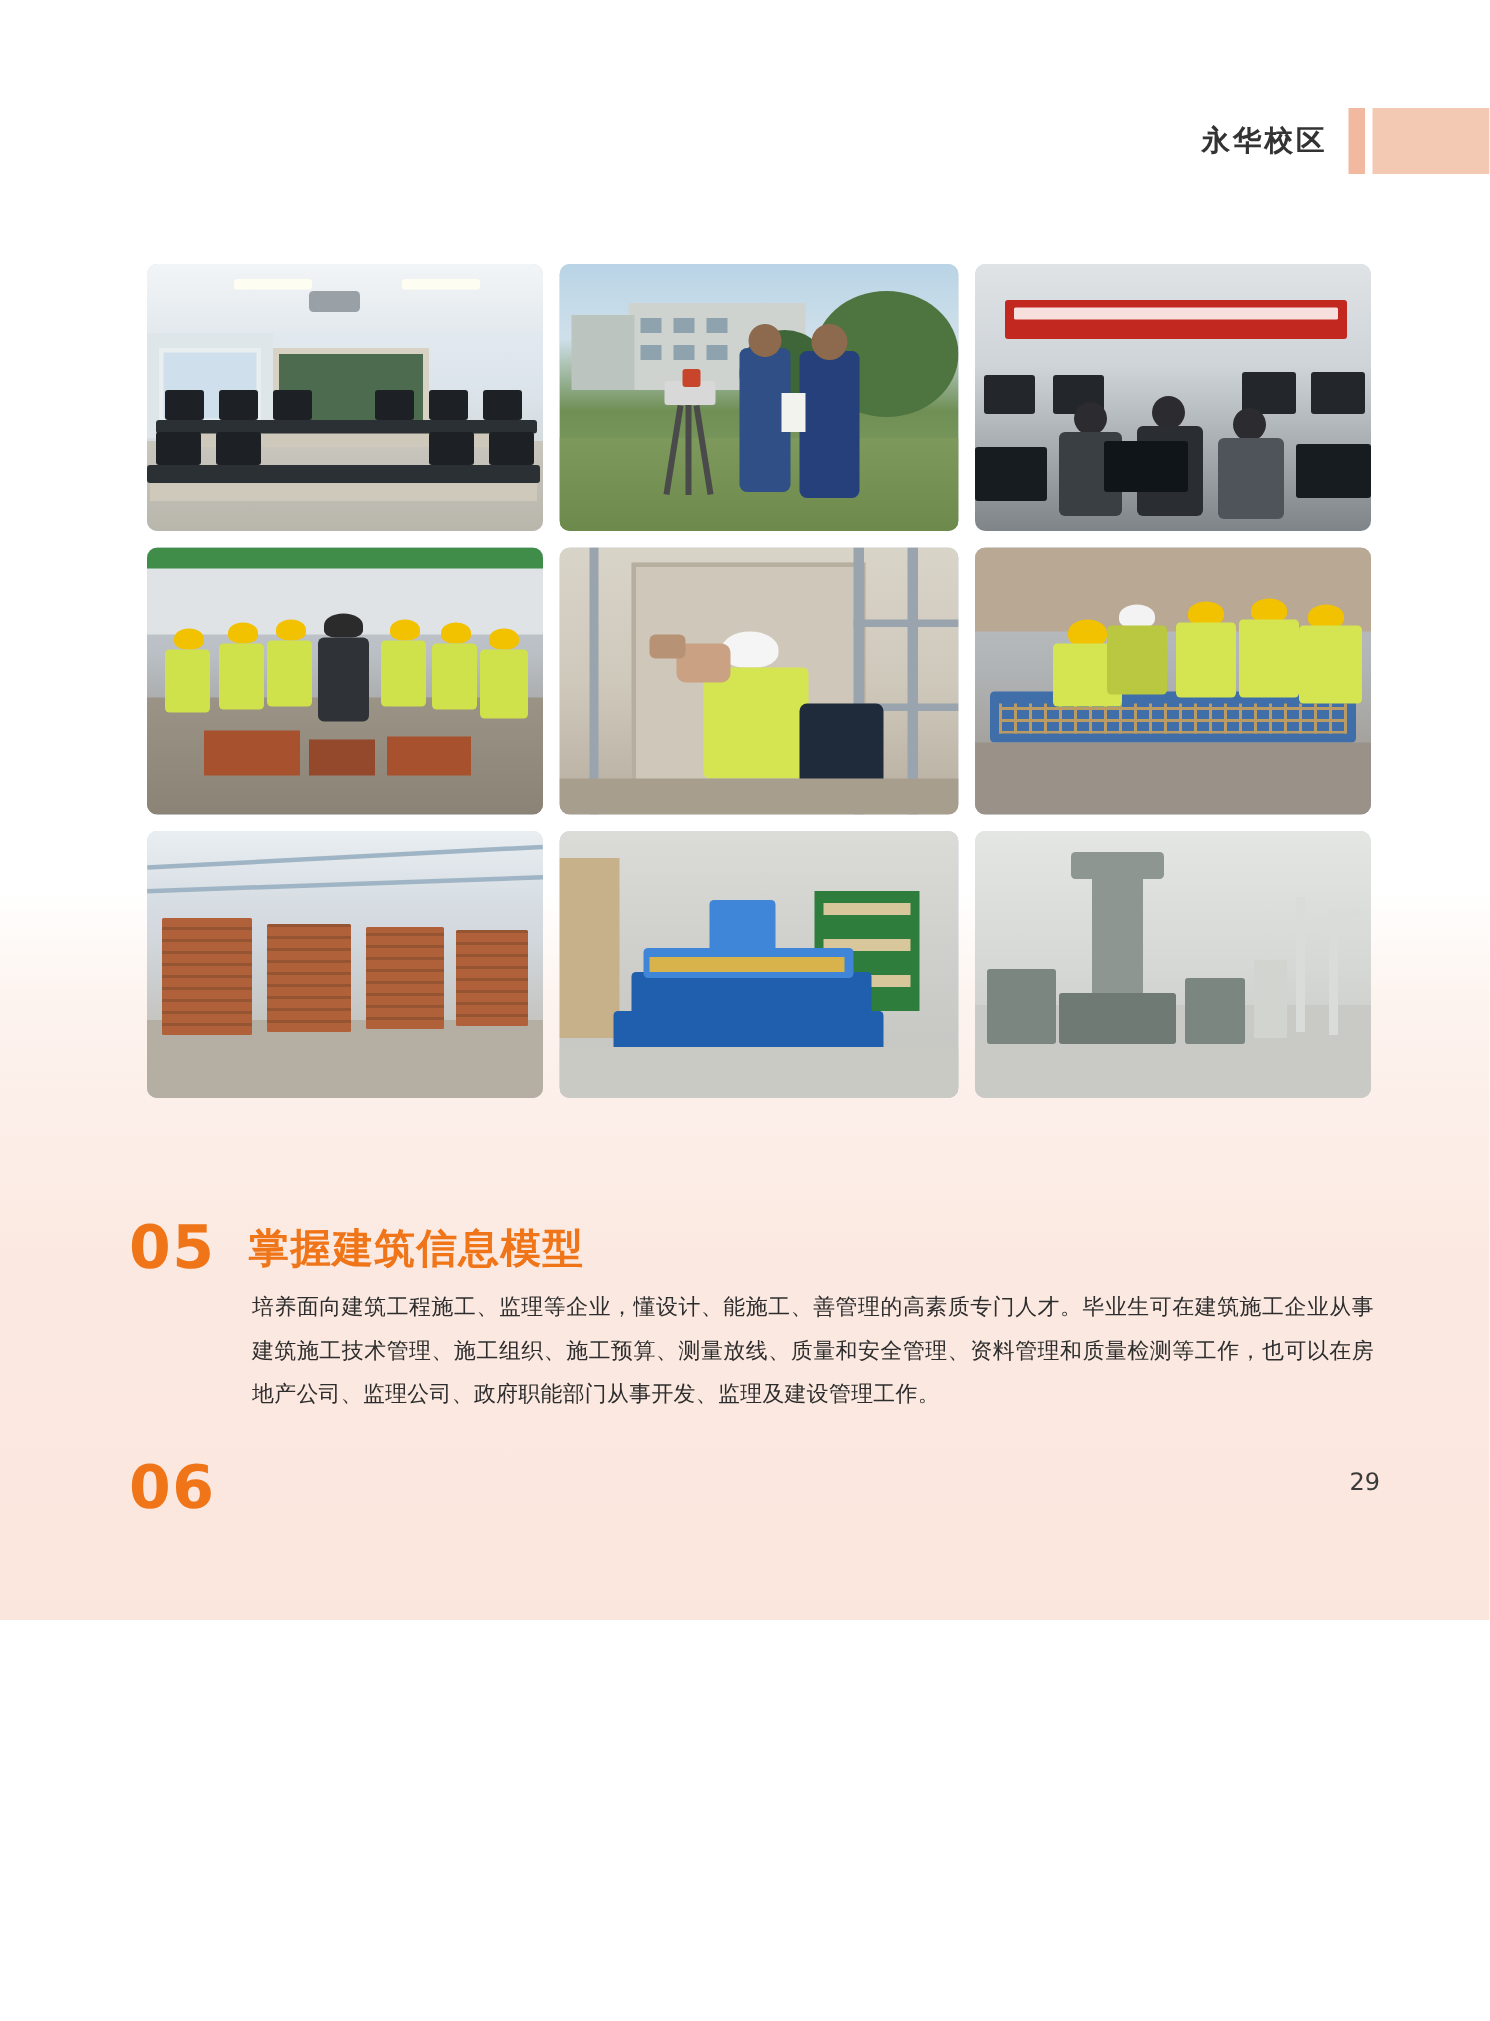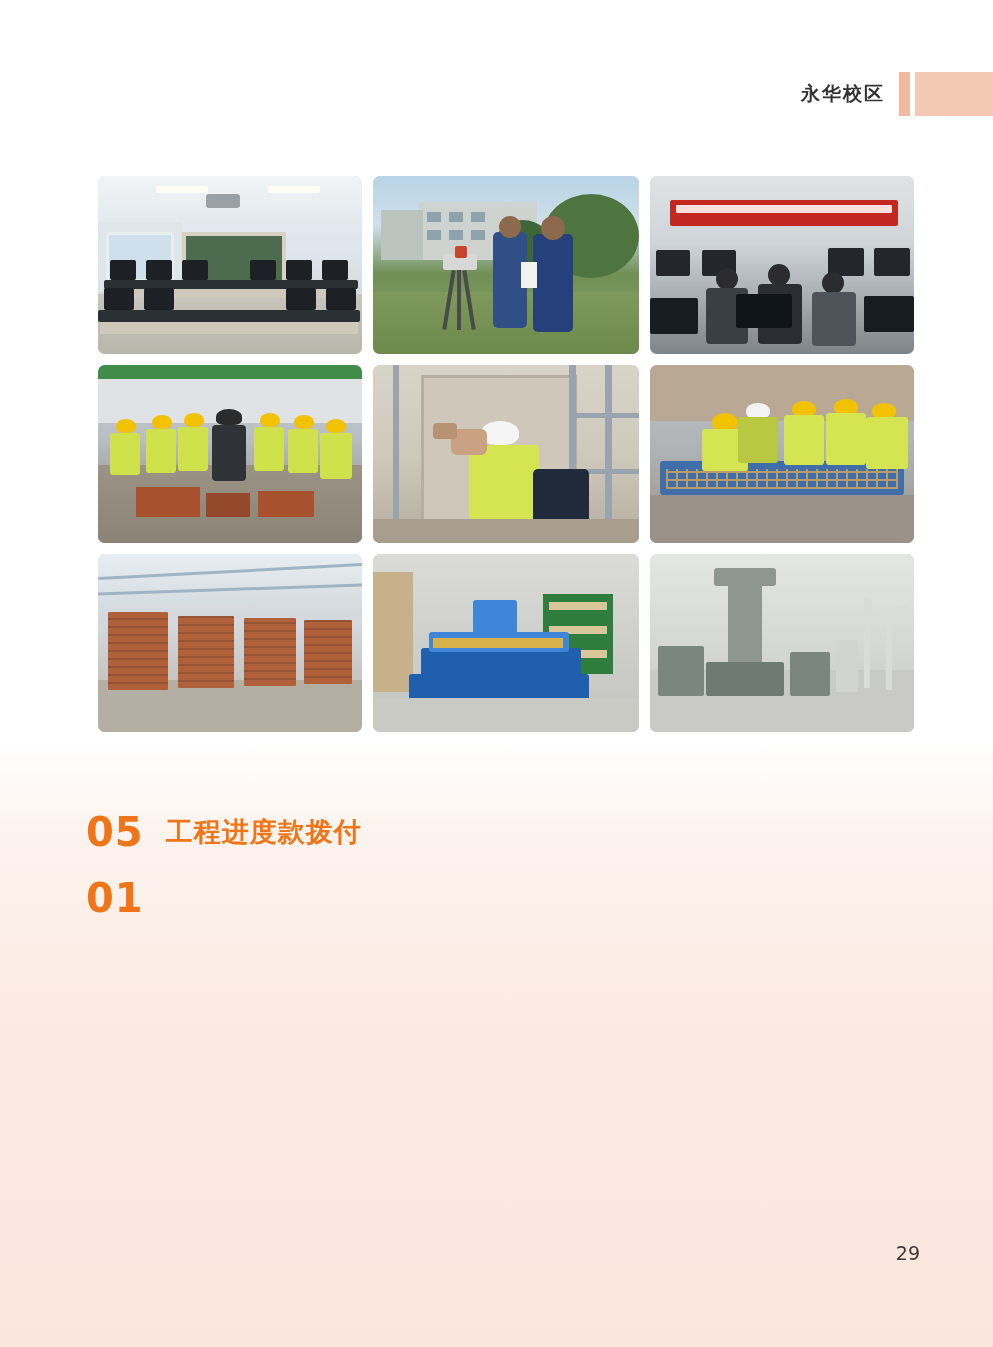--- a/index.html
+++ b/index.html
@@ -11,21 +11,21 @@
     height: 1347px;
     font-family: "Liberation Sans", sans-serif;
     background: #ffffff;
     position: relative;
     overflow: hidden;
   }
   .page {
     position: absolute;
     left: 0; top: 0;
     width: 993px;
-    height: 1347px;
+    height: 1080px;
     background: linear-gradient(180deg, #ffffff 0%, #ffffff 55%, #fdf3ee 62%, #fbe9e1 78%, #fbe6dd 100%);
   }
   
   .header {
     position: absolute;
     right: 0;
     top: 72px;
     display: flex;
     align-items: stretch;
     height: 44px;
@@ -188,21 +188,21 @@
     font-size: 14.6px;
     line-height: 2.0;
     color: #2d2d2d;
     text-align: justify;
     letter-spacing: 0.2px;
   }
   .page-number {
     position: absolute;
     right: 73px;
     bottom: 83px;
-    font-size: 19px;
+    font-size: 16px;
     color: #3a3a3a;
     font-family: "DejaVu Sans", sans-serif;
     text-align: center;
   }
 </style>
 </head>
 <body>
 
 <div class="page">
 
@@ -404,28 +404,29 @@
 
     </div>
 
   </div>
 
   <div class="content">
 
     <div class="major">
       <div class="major-head">
         <span class="major-num">05</span>
-        <span class="major-title">工程进度款拨付</span>
-      </div>
+        <span class="major-title">掌握建筑信息模型</span>
+      </div>
+      <div class="major-body">培养面向建筑工程施工、监理等企业，懂设计、能施工、善管理的高素质专门人才。毕业生可在建筑施工企业从事建筑施工技术管理、施工组织、施工预算、测量放线、质量和安全管理、资料管理和质量检测等工作，也可以在房地产公司、监理公司、政府职能部门从事开发、监理及建设管理工作。</div>
     </div>
 
 
     <div class="major">
       <div class="major-head">
-        <span class="major-num">01</span>
+        <span class="major-num">06</span>
       </div>
     </div>
 
   </div>
 
   <div class="page-number">29</div>
 
 </div>
 
 </body></html>

